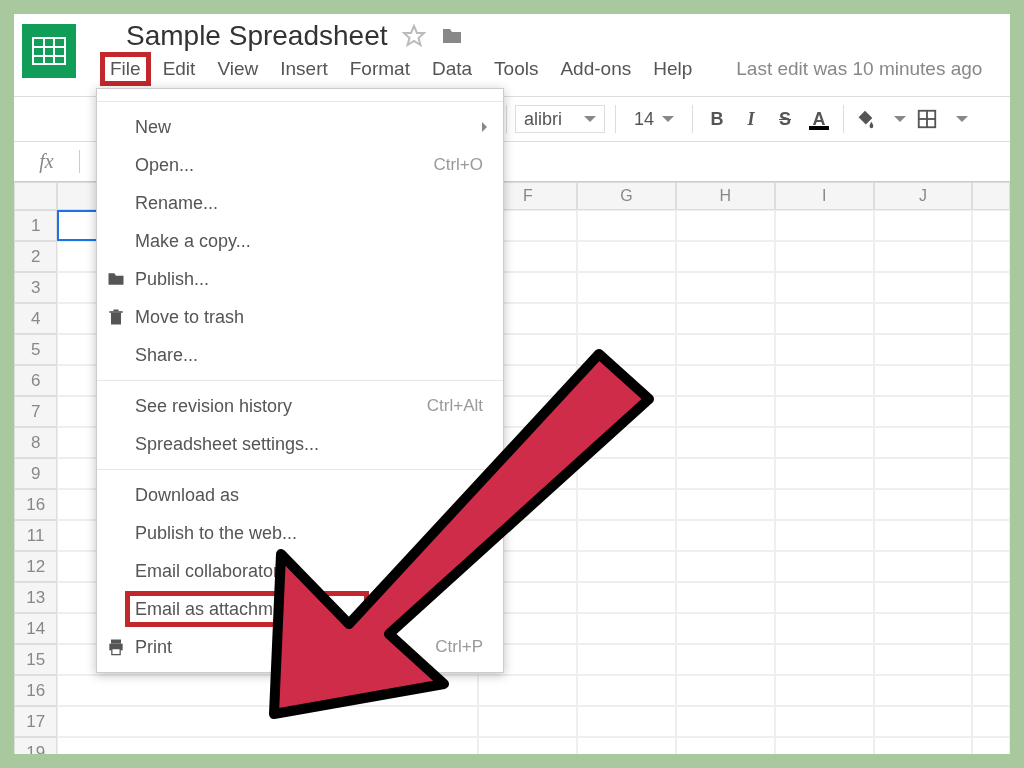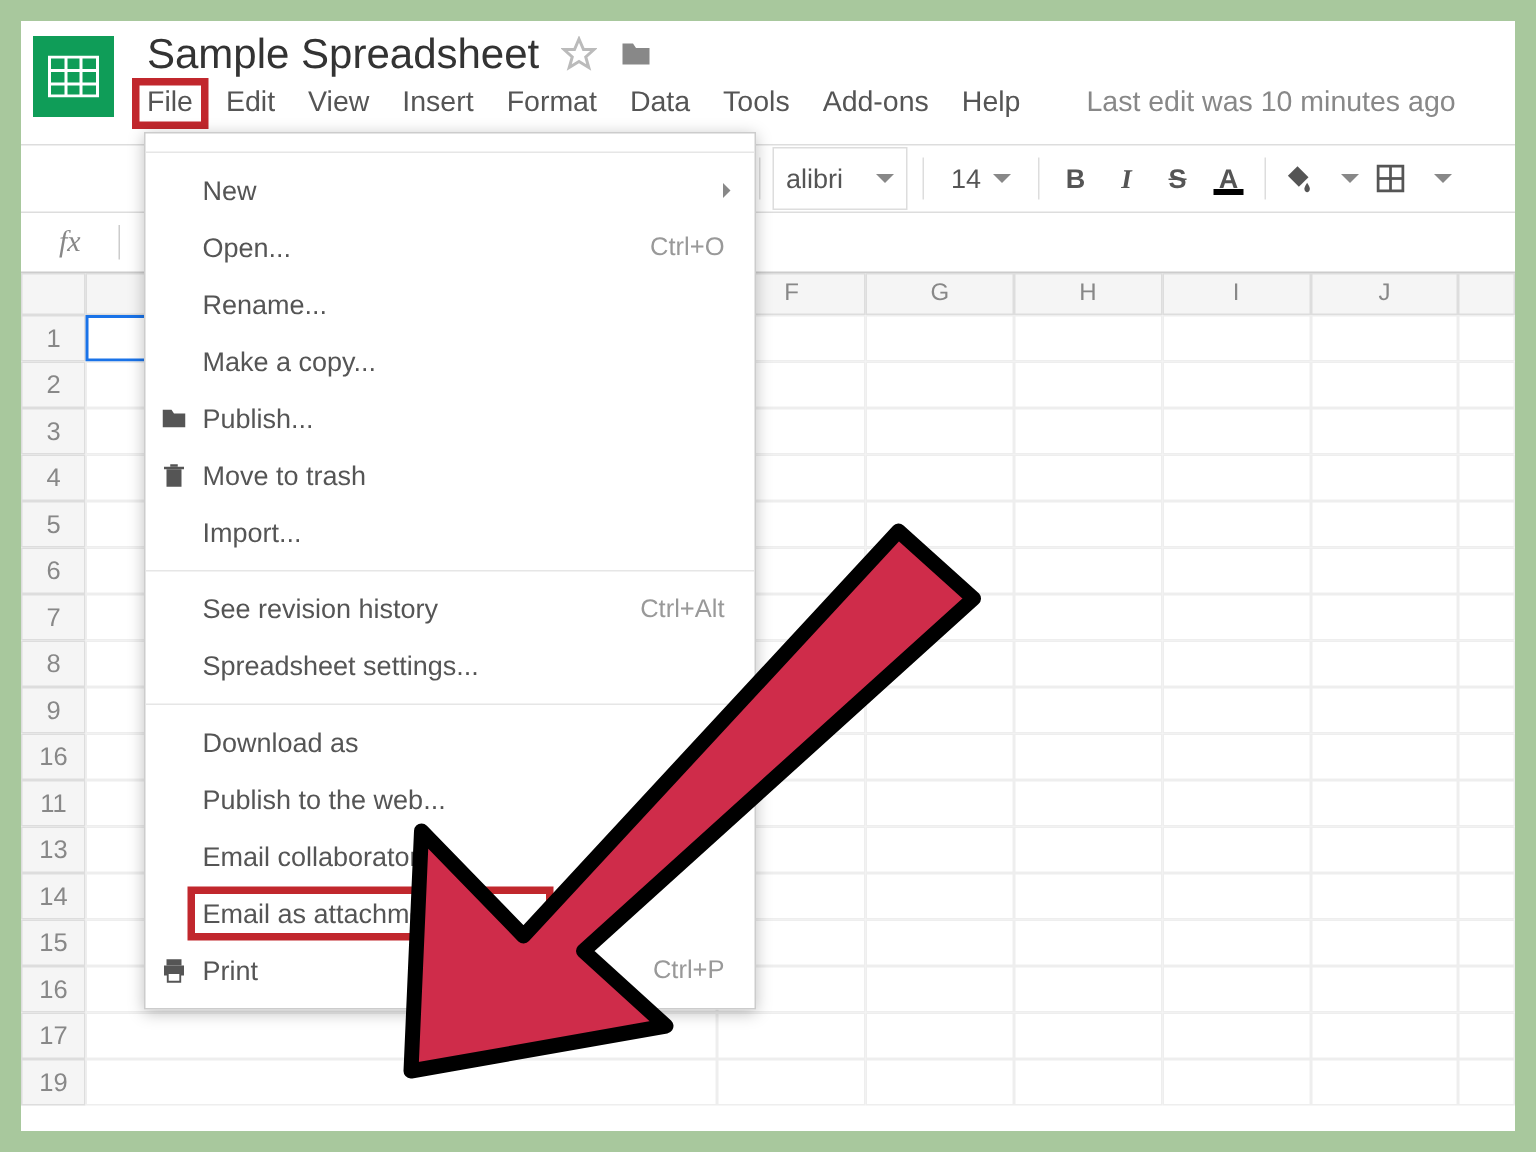--- a/index.html
+++ b/index.html
@@ -30,40 +30,42 @@
     margin-top: 10px;
     display: flex; align-items: center; justify-content: center;
   }
   .app-logo svg { width: 34px; height: 28px; stroke: #fff; stroke-width: 2; fill: none; }
   .title-area { margin-left: 22px; margin-top: 6px; }
   .doc-title {
     font-size: 28px;
     color: #333;
     display: inline-block;
     vertical-align: middle;
+    margin-left: 28px;
   }
   .star-icon, .folder-icon {
     display: inline-block;
     vertical-align: middle;
     margin-left: 10px;
     width: 24px; height: 24px;
     color: #bbb;
   }
   .folder-icon { color: #888; }
   .menu-bar {
     margin-top: 6px;
     display: flex;
     align-items: center;
     font-size: 19px;
     color: #555;
     gap: 22px;
   }
   .menu-item { cursor: pointer; color: #555; white-space: nowrap; }
   .menu-item.active-border {
     position: relative;
+    margin-left: 12px;
   }
   .menu-item.active-border::before {
     content: "";
     position: absolute;
     left: -10px; top: -6px; right: -10px; bottom: -6px;
     border: 5px solid #c1272d;
     pointer-events: none;
   }
   .last-edit { color: #888; margin-left: 22px; }
 
@@ -86,21 +88,21 @@
   }
   .tb-sep {
     width: 1px; height: 28px; background: #ddd;
   }
   .tb-font {
     min-width: 90px;
     font-size: 18px;
     display: flex; align-items: center; justify-content: space-between;
     padding: 0 8px;
     border: 1px solid #ddd;
-    height: 42px;
+    height: 28px;
     margin-left: -2px;
   }
   .tb-size {
     font-size: 18px;
     display: flex; align-items: center; justify-content: space-between;
     padding: 0 8px;
     height: 28px;
   }
   .tri { border-left: 6px solid transparent; border-right: 6px solid transparent; border-top: 6px solid #888; display: inline-block; margin-left: 8px; }
   .tb-btn { width: 28px; text-align: center; font-size: 18px; font-weight: bold; }
@@ -437,20 +439,30 @@
           <div class="row-h">11</div>
           <div class="cell" style="width: 448px;"></div>
           <div class="cell"></div>
           <div class="cell"></div>
           <div class="cell"></div>
           <div class="cell"></div>
           <div class="cell"></div>
           <div class="cell" style="width: 40px;"></div>
         </div>
         <div class="row">
+          <div class="row-h">12</div>
+          <div class="cell" style="width: 448px;"></div>
+          <div class="cell"></div>
+          <div class="cell"></div>
+          <div class="cell"></div>
+          <div class="cell"></div>
+          <div class="cell"></div>
+          <div class="cell" style="width: 40px;"></div>
+        </div>
+        <div class="row">
           <div class="row-h">13</div>
           <div class="cell" style="width: 448px;"></div>
           <div class="cell"></div>
           <div class="cell"></div>
           <div class="cell"></div>
           <div class="cell"></div>
           <div class="cell"></div>
           <div class="cell" style="width: 40px;"></div>
         </div>
         <div class="row">
@@ -534,21 +546,21 @@
         <span>Move to trash</span>
         <span class="lead-icon">
           <svg viewBox="0 0 24 24" width="20" height="20" fill="#555">
             <path d="M6 7h12v14H6z"></path>
             <path d="M4 5h16v2H4z"></path>
             <path d="M9 3h6v2H9z"></path>
           </svg>
         </span>
       </div>
       <div class="dd-item">
-        <span>Import...</span>
+        <span>Share...</span>
       </div>
       <div class="dd-div"></div>
       <div class="dd-item">
         <span>See revision history</span>
         <span class="shortcut">Ctrl+Alt</span>
       </div>
       <div class="dd-item">
         <span>Spreadsheet settings...</span>
       </div>
       <div class="dd-div"></div>

